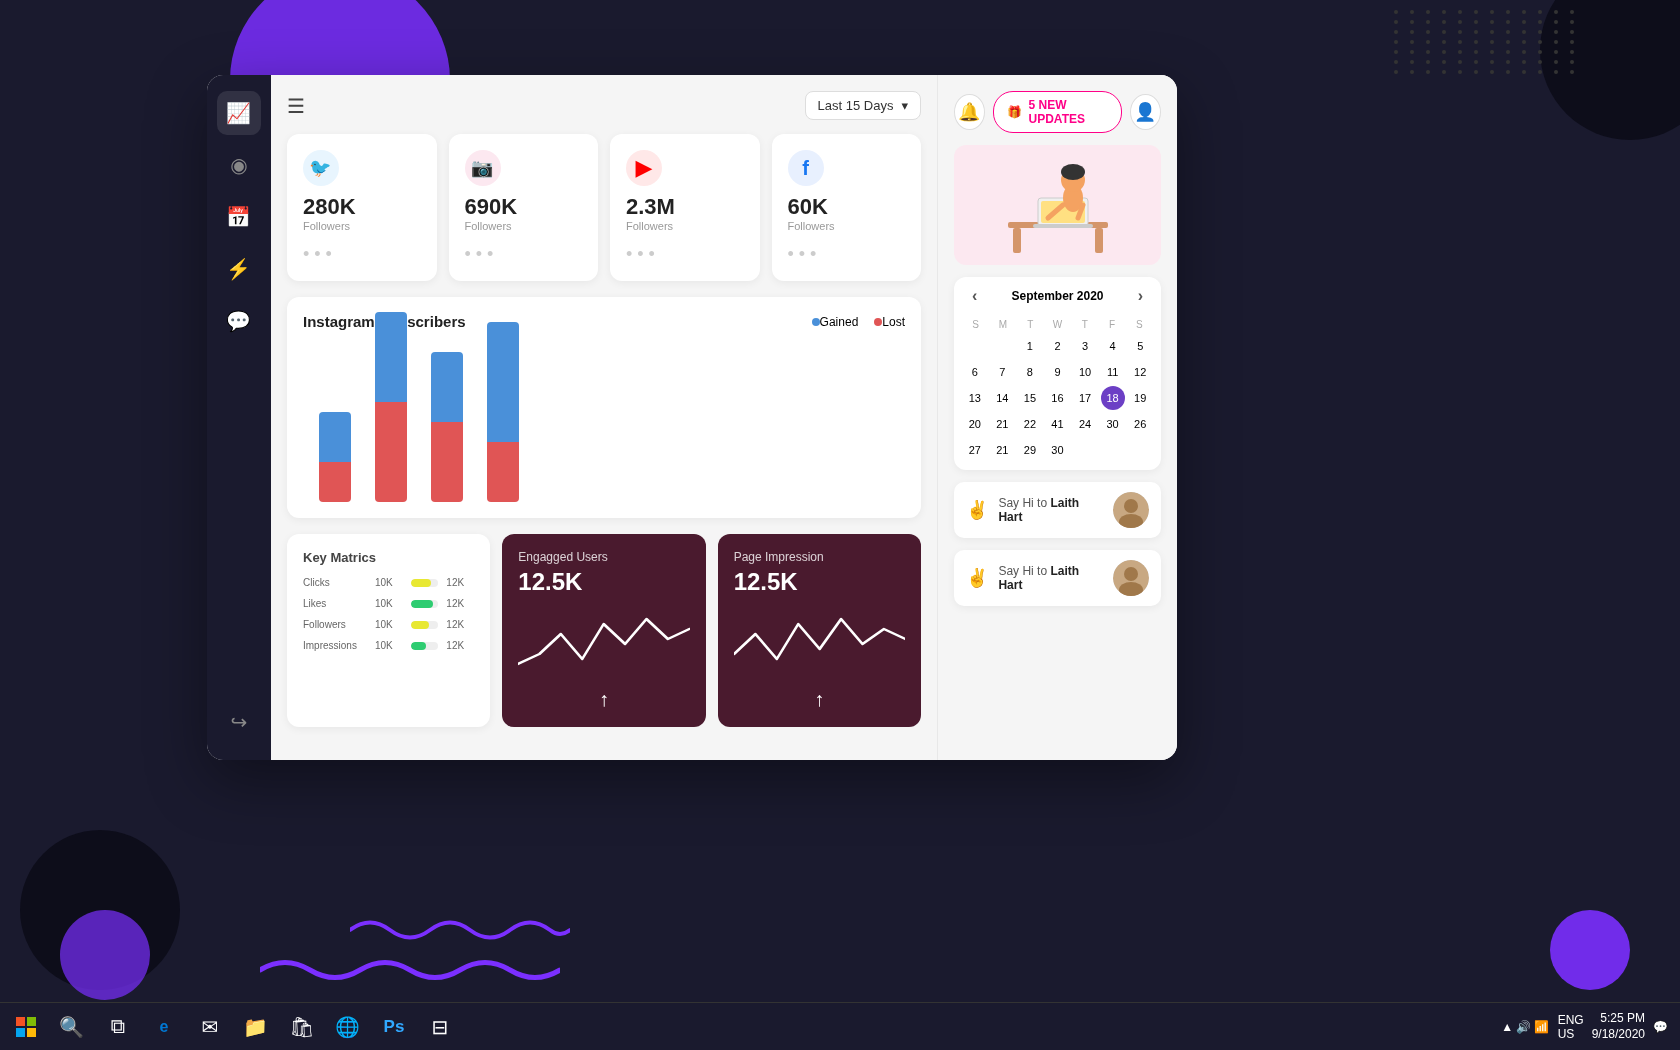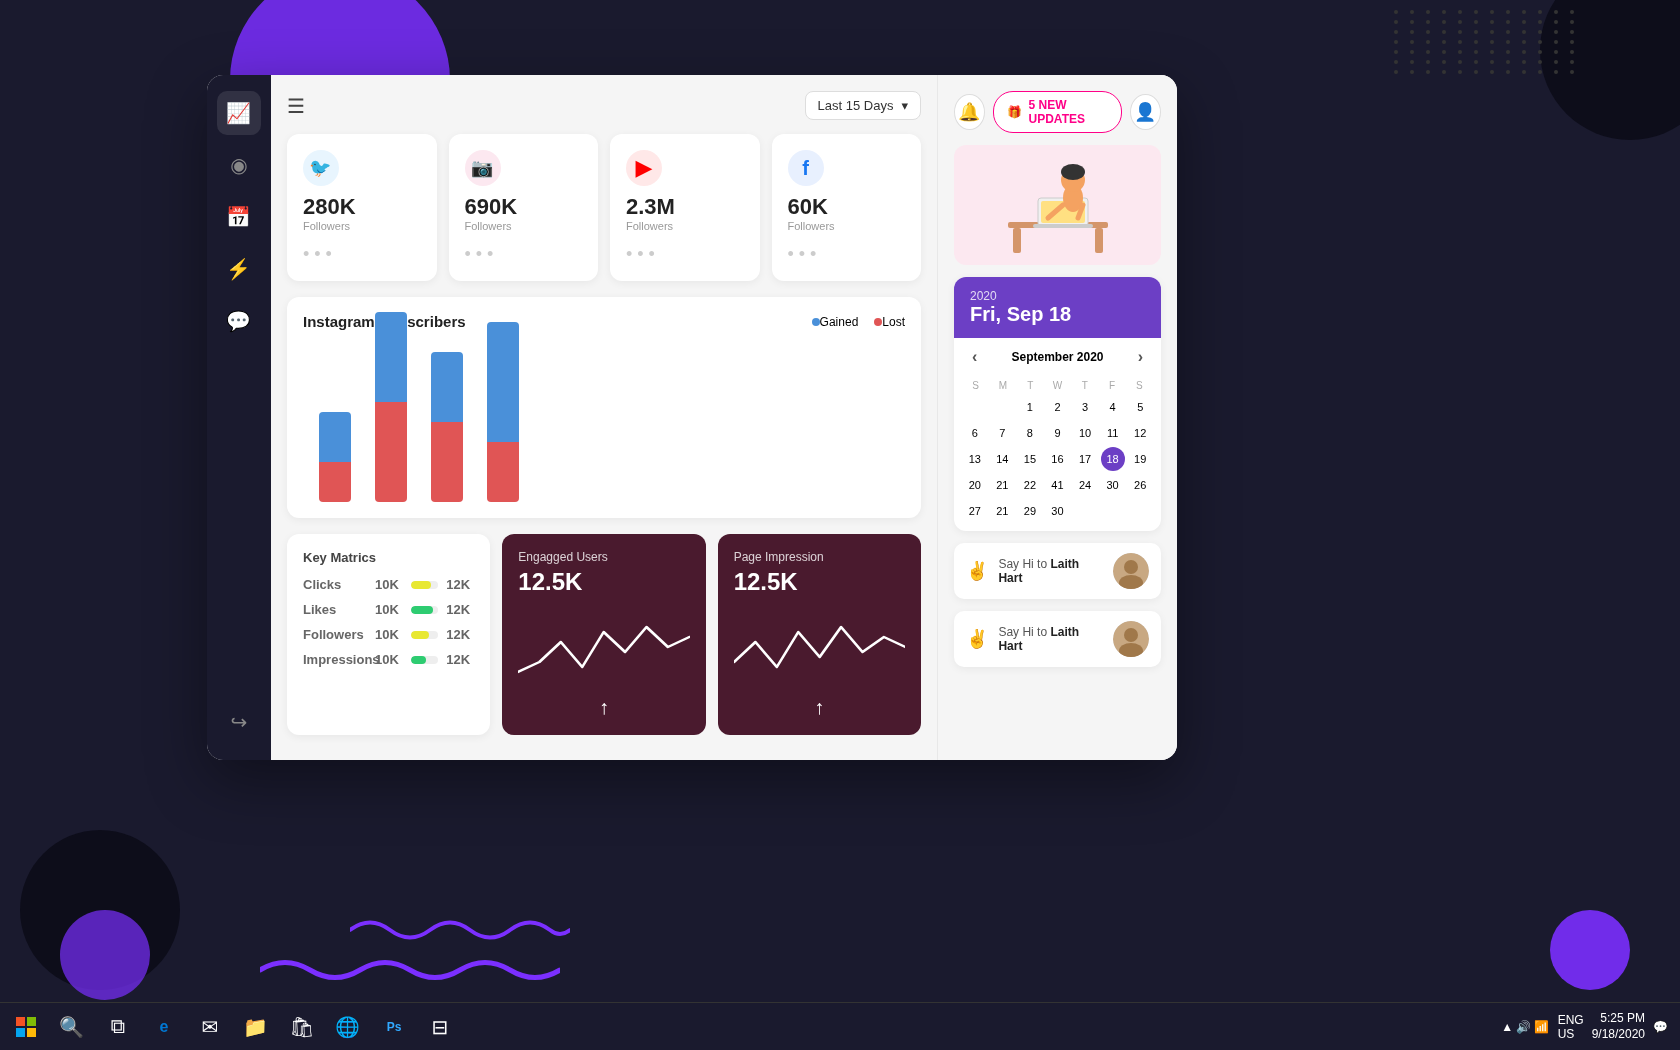--- a/index.html
+++ b/index.html
@@ -221,23 +221,22 @@
       border-radius: 12px;
       padding: 16px;
       box-shadow: 0 2px 8px rgba(0,0,0,0.06);
     }
     .metrics-title { font-size: 13px; font-weight: 600; color: #444; margin-bottom: 12px; }
     .metric-row {
       display: flex;
       align-items: center;
       gap: 8px;
       margin-bottom: 10px;
-      font-size: 13px;
+      font-size: 10px;
       color: #666;
-      font-weight: bold;
     }
     .metric-label { width: 64px; }
     .metric-min { width: 28px; }
     .metric-bar-container {
       flex: 1;
       height: 8px;
       background: #eee;
       border-radius: 4px;
       overflow: hidden;
     }
@@ -250,21 +249,21 @@
     
     .stat-card {
       background: #4a1a2e;
       border-radius: 12px;
       padding: 16px;
       color: white;
       position: relative;
       overflow: hidden;
     }
     .stat-card-title { font-size: 12px; opacity: 0.8; margin-bottom: 4px; }
-    .stat-card-value { font-size: 24px; font-weight: 700; margin-bottom: 16px; }
+    .stat-card-value { font-size: 24px; font-weight: 700; margin-bottom: 8px; }
 
     
     .mini-chart { width: 100%; height: 80px; }
 
     
     .right-panel {
       width: 240px;
       background: #f5f5f5;
       display: flex;
       flex-direction: column;
@@ -766,24 +765,20 @@
         <circle cx="85" cy="30" r="12" fill="#f4a261"></circle>
 
         <ellipse cx="85" cy="22" rx="12" ry="8" fill="#333"></ellipse>
 
         <line x1="75" y1="55" x2="60" y2="68" stroke="#f4a261" stroke-width="5" stroke-linecap="round"></line>
         <line x1="95" y1="55" x2="90" y2="68" stroke="#f4a261" stroke-width="5" stroke-linecap="round"></line>
       </svg>
     </div>
 
     <div class="calendar-card">
-      <div class="calendar-header-date">
-        <div class="calendar-year">2020</div>
-        <div class="calendar-day">Fri, Sep 18</div>
-      </div>
       <div class="calendar-nav">
         <span class="cal-nav-btn">‹</span>
         <span>September 2020</span>
         <span class="cal-nav-btn">›</span>
       </div>
       <div class="cal-grid">
         <div class="cal-weekdays">
           <span>S</span>
           <span>M</span>
           <span>T</span>
@@ -873,21 +868,21 @@
         <rect x="11" y="11" width="9" height="9" fill="#ffba08"></rect>
       </svg>
     </div>
     <div class="taskbar-icon">🔍</div>
     <div class="taskbar-icon">⧉</div>
     <div class="taskbar-icon" style="color:#0078d4;font-weight:bold;font-size:16px;">e</div>
     <div class="taskbar-icon">✉</div>
     <div class="taskbar-icon">📁</div>
     <div class="taskbar-icon">🛍</div>
     <div class="taskbar-icon">🌐</div>
-    <div class="taskbar-icon" style="color:#31a8ff;font-weight:bold;font-size:12px;">Ps</div>
+    <div class="taskbar-icon" style="color:#31a8ff;font-weight:bold;font-size:17px;">Ps</div>
     <div class="taskbar-icon">⊟</div>
   </div>
   <div class="taskbar-right">
     <span>▲ 🔊 📶</span>
     <span>ENG<br>US</span>
     <div class="taskbar-clock">
       <div>5:25 PM</div>
       <div>9/18/2020</div>
     </div>
     <div>💬</div>

